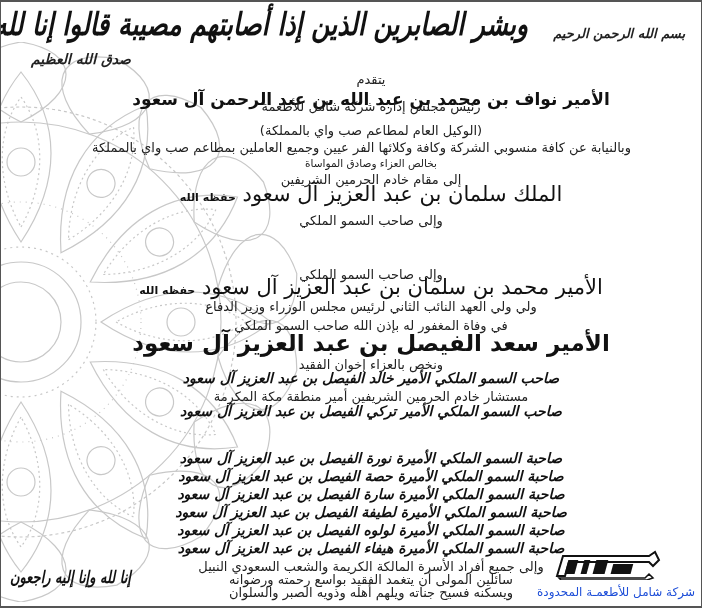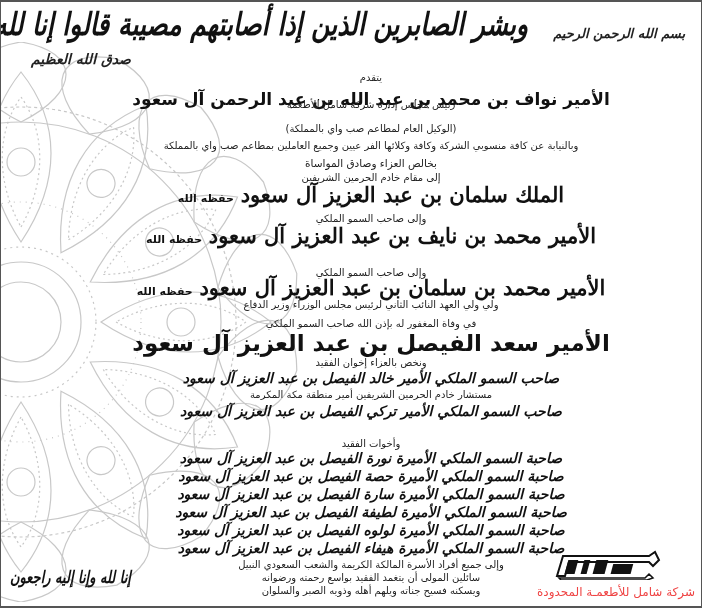--- a/index.html
+++ b/index.html
@@ -6,30 +6,30 @@
     body { width: 702px; height: 608px; overflow: hidden; position: relative; font-family: "DejaVu Sans", sans-serif; color: #111; }
     .frame { position: absolute; left: 0; top: 0; width: 700px; height: 606px; border: 1px solid #555; border-top-width: 2px; border-bottom-width: 2px; box-sizing: border-box; width: 702px; height: 608px; background: #fff; overflow: hidden; }
     .mandala { position: absolute; left: -260px; top: 40px; width: 560px; height: 560px; pointer-events: none; }
     .page { position: absolute; left: 0; top: 0; width: 702px; height: 608px; direction: rtl; }
     .cal { position: absolute; font-family: "DejaVu Serif", serif; font-weight: bold; color: #111; direction: rtl; white-space: nowrap; font-style: italic; }
     .cal-main { top: 8px; left: 175px; width: 352px; text-align: center; font-size: 25px; letter-spacing: -1px; transform: scaleY(1.25); }
     .cal-right { top: 24px; left: 566px; width: 118px; text-align: center; font-size: 13px; color: #222; }
     .cal-left { top: 24px; left: 30px; width: 100px; text-align: center; font-size: 14px; color: #222; margin-top: 25px; }
     .cal-bottom { top: 568px; left: 14px; width: 116px; text-align: center; font-size: 13px; transform: scaleY(1.3); }
     .line { position: absolute; left: 110px; width: 520px; text-align: center; white-space: nowrap; direction: rtl; }
-    .l-xs { font-size: 10px; color: #222; }
+    .l-xs { font-size: 13px; color: #222; }
     .l-sm { font-size: 10.5px; color: #222; }
     .l-md { font-size: 14px; font-weight: bold; font-style: italic; }
     .l-lg { font-size: 17px; font-weight: bold; }
     .l-xl { font-size: 23px; font-weight: bold; }
     .kufi { font-family: "DejaVu Serif", serif; font-size: 21px; font-weight: normal; letter-spacing: 0px; }
-    .kufi b { font-weight: bold; }
+    .kufi b { font-weight: normal; }
     .suffix { font-size: 11px; font-family: "DejaVu Sans", sans-serif; font-weight: bold; }
     .logo { position: absolute; left: 548px; top: 548px; width: 112px; height: 30px; }
-    .logo-caption { position: absolute; left: 536px; top: 583px; width: 158px; text-align: right; font-size: 12px; color: #ef4444; direction: rtl; white-space: nowrap; }
+    .logo-caption { position: absolute; left: 536px; top: 583px; width: 158px; text-align: left; font-size: 12px; color: #1d4ed8; direction: rtl; white-space: nowrap; }
   </style>
 </head>
 <body>
 
 <div class="frame">
 
   <svg class="mandala" viewBox="-280 -280 560 560" fill="none" stroke="#c8c8c8" stroke-width="1.2">
     <circle r="40"></circle>
       <circle r="60"></circle>
       <circle r="75" stroke-dasharray="2 4"></circle>
@@ -87,41 +87,36 @@
     <div class="line l-sm" style="top:155px;">بخالص العزاء وصادق المواساة</div>
     <div class="line l-xs" style="top:138px;">وبالنيابة عن كافة منسوبي الشركة وكافة وكلائها الفر عيين وجميع العاملين بمطاعم صب واي بالمملكة</div>
 
     <div class="line l-xs" style="top:170px;">إلى مقام خادم الحرمين الشريفين</div>
     <div class="line kufi" style="top:180px;">
       <b>الملك سلمان بن عبد العزيز آل سعود</b>
       <span class="suffix">حفظه الله</span>
     </div>
 
     <div class="line l-xs" style="top:211px;">وإلى صاحب السمو الملكي</div>
-    <div class="line kufi" style="top:221px;">
-      <b>الأمير محمد بن نايف بن عبد العزيز آل سعود</b>
-      <span class="suffix">حفظه الله</span>
-    </div>
 
     <div class="line l-xs" style="top:265px;">وإلى صاحب السمو الملكي</div>
     <div class="line kufi" style="top:273px;">
       <b>الأمير محمد بن سلمان بن عبد العزيز آل سعود</b>
       <span class="suffix">حفظه الله</span>
     </div>
     <div class="line l-xs" style="top:297px;">ولي ولي العهد النائب الثاني لرئيس مجلس الوزراء وزير الدفاع</div>
 
     <div class="line l-xs" style="top:316px;">في وفاة المغفور له بإذن الله صاحب السمو الملكي</div>
     <div class="line l-xl" style="top:328px;">الأمير سعد الفيصل بن عبد العزيز آل سعود</div>
 
     <div class="line l-xs" style="top:355px;">ونخص بالعزاء إخوان الفقيد</div>
     <div class="line l-md" style="top:368px;">صاحب السمو الملكي الأمير خالد الفيصل بن عبد العزيز آل سعود</div>
     <div class="line l-xs" style="top:387px;">مستشار خادم الحرمين الشريفين أمير منطقة مكة المكرمة</div>
     <div class="line l-md" style="top:401px;">صاحب السمو الملكي الأمير تركي الفيصل بن عبد العزيز آل سعود</div>
 
-    <div class="line l-xs" style="top:436px;">وأخوات الفقيد</div>
     <div class="line l-md" style="top:448px;">صاحبة السمو الملكي الأميرة نورة الفيصل بن عبد العزيز آل سعود</div>
     <div class="line l-md" style="top:466px;">صاحبة السمو الملكي الأميرة حصة الفيصل بن عبد العزيز آل سعود</div>
     <div class="line l-md" style="top:484px;">صاحبة السمو الملكي الأميرة سارة الفيصل بن عبد العزيز آل سعود</div>
     <div class="line l-md" style="top:502px;">صاحبة السمو الملكي الأميرة لطيفة الفيصل بن عبد العزيز آل سعود</div>
     <div class="line l-md" style="top:520px;">صاحبة السمو الملكي الأميرة لولوه الفيصل بن عبد العزيز آل سعود</div>
     <div class="line l-md" style="top:538px;">صاحبة السمو الملكي الأميرة هيفاء الفيصل بن عبد العزيز آل سعود</div>
 
     <div class="line l-xs" style="top:557px;">وإلى جميع أفراد الأسرة المالكة الكريمة والشعب السعودي النبيل</div>
     <div class="line l-xs" style="top:570px;">سائلين المولى أن يتغمد الفقيد بواسع رحمته ورضوانه</div>
     <div class="line l-xs" style="top:583px;">ويسكنه فسيح جناته ويلهم أهله وذويه الصبر والسلوان</div>

